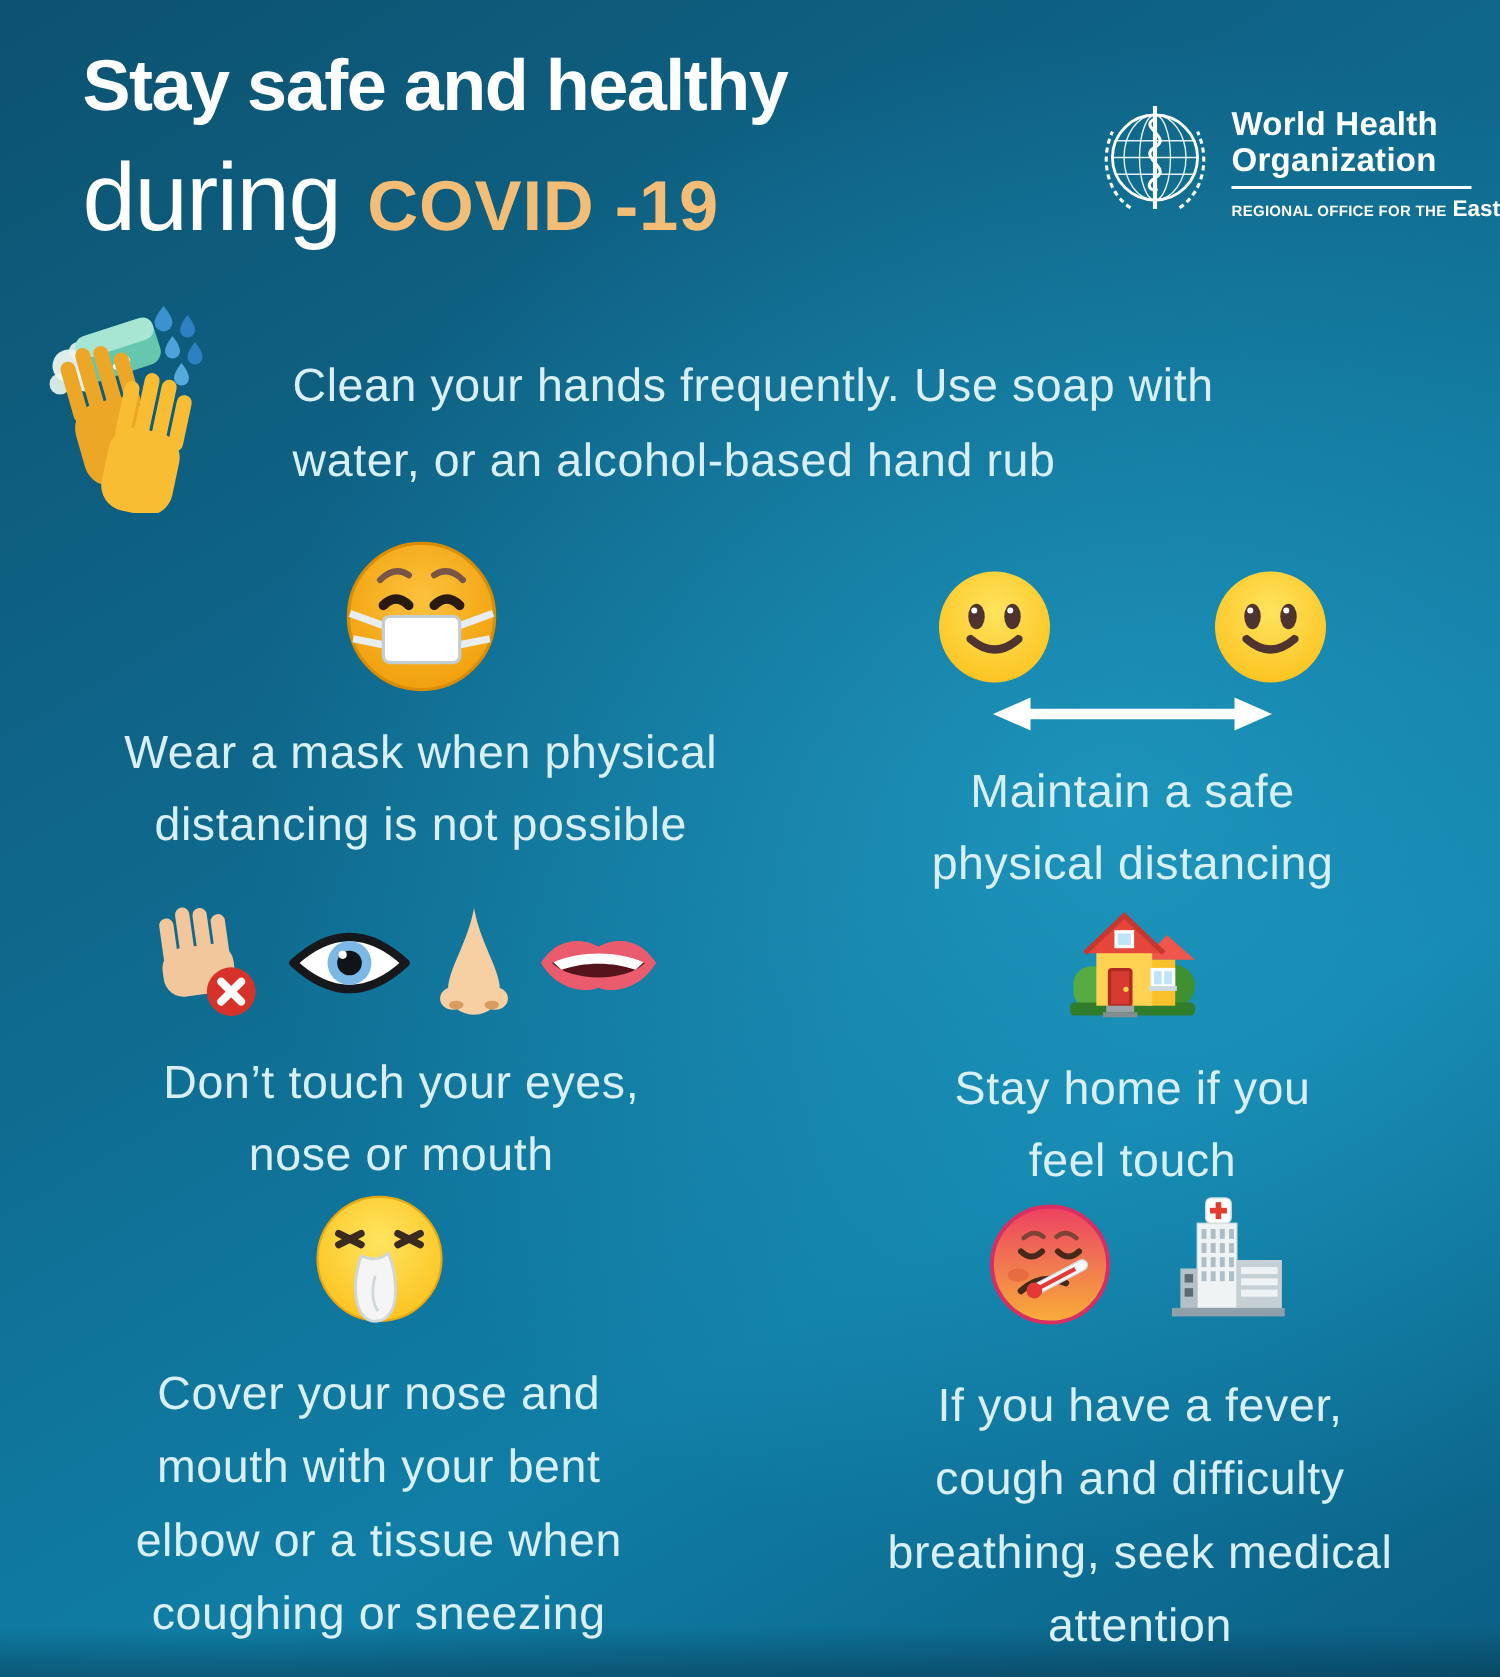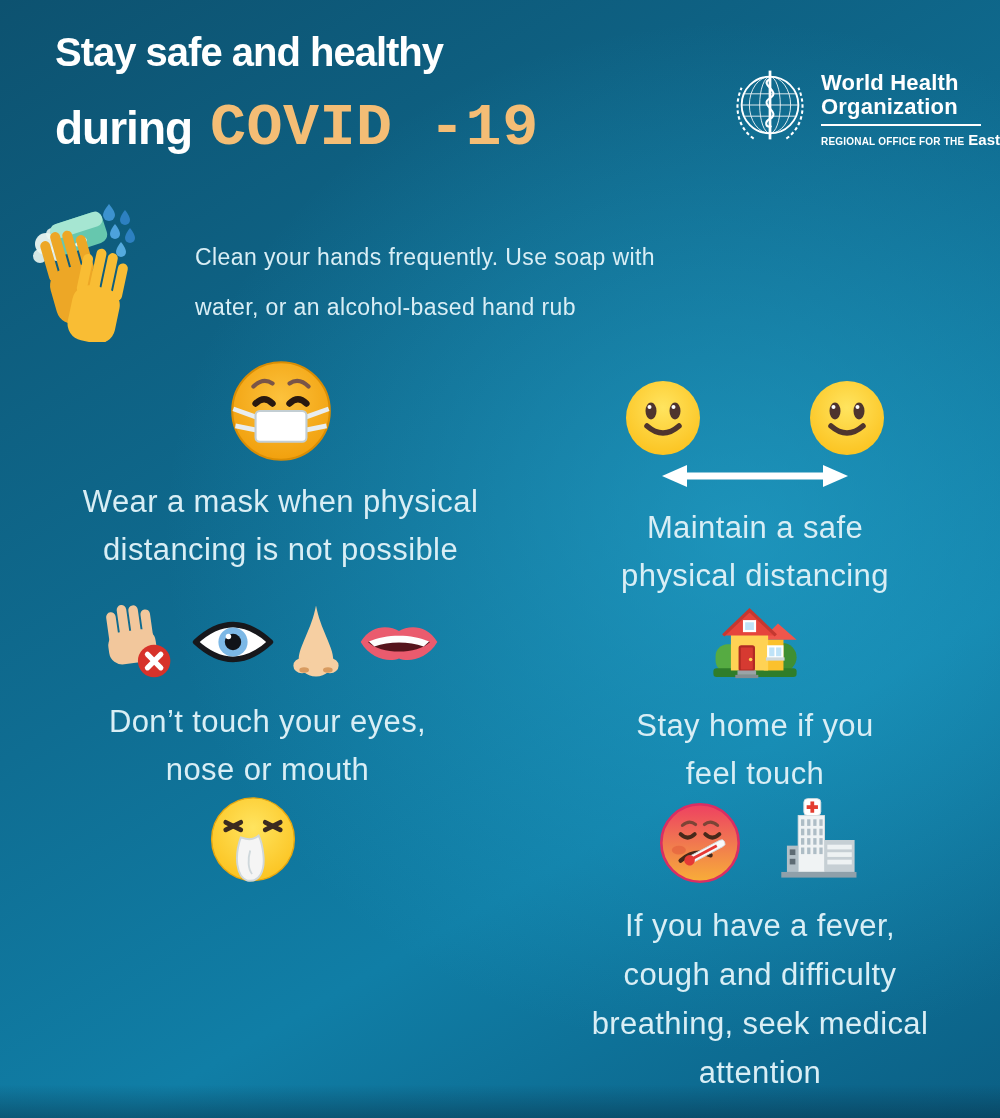--- a/index.html
+++ b/index.html
@@ -8,59 +8,58 @@
     font-family:"Liberation Sans", sans-serif;
     background:
       linear-gradient(to top, rgba(7,44,64,0.45) 0%, rgba(7,44,64,0) 3%),
       radial-gradient(90% 72% at 74% 48%, rgba(38,168,208,0.60) 0%, rgba(38,168,208,0) 64%),
       linear-gradient(150deg, #0d5270 0%, #0f6d92 45%, #107ea6 70%, #0b5f84 100%);
   }
   .abs { position:absolute; }
 
   
   .title-line1 {
-    left:55px; top:30px; font-size:40px; font-weight:bold;
+    left:55px; top:30px; font-size:48px; font-weight:bold;
     color:#ffffff; letter-spacing:-1px; white-space:nowrap;
   }
   .title-line2 { left:55px; top:94px; white-space:nowrap; }
   .title-line2 .prefix {
-    font-size:46px; font-weight:bold; color:#ffffff; letter-spacing:-1px;
+    font-size:64px; font-weight:normal; color:#ffffff; letter-spacing:-1px;
     margin-right:18px; vertical-align:baseline;
   }
   .title-line2 .highlight {
-    font-size:60px; font-weight:bold; color:#f4bd75; letter-spacing:0.5px;
+    font-size:47px; font-weight:bold; color:#f4bd75; letter-spacing:0.5px;
     vertical-align:baseline;
-    font-family:Liberation Mono, monospace;
   }
 
   
   .who-logo { left:727px; top:60px; width:255px; display:flex; align-items:flex-end; }
   .who-emblem { width:86px; height:86px; flex:0 0 auto; margin-top:2px; }
   .who-text { margin-left:8px; color:#ffffff; }
   .who-name { font-size:22px; line-height:24px; font-weight:bold; letter-spacing:0.2px; }
   .who-divider { width:160px; height:2.5px; background:#ffffff; margin:5px 0 5px 0; }
   .who-office { display:flex; align-items:baseline; white-space:nowrap; }
   .who-office .small { font-size:10px; font-weight:bold; letter-spacing:0.2px; margin-right:4px; }
   .who-office .big { font-size:15px; font-weight:bold; }
 
   
   .tip-text {
     color:#d9eef5; white-space:pre-line; letter-spacing:0.4px;
   }
   .tip { display:flex; flex-direction:column; align-items:center; }
 
   .tip-clean-icons { left:30px; top:196px; width:116px; height:146px; }
-  .tip-clean-text  { left:195px; top:232px; font-size:23px; line-height:50px; text-align:left; }
+  .tip-clean-text  { left:195px; top:232px; font-size:31px; line-height:50px; text-align:left; }
 
   .tip-mask   { left:28px;  top:358px; width:505px; }
   .tip-dist   { left:545px; top:378px; width:420px; }
   .tip-touch  { left:55px;  top:600px; width:425px; }
   .tip-home   { left:545px; top:596px; width:420px; }
   .tip-sneeze { left:35px;  top:796px; width:435px; }
-  .tip-fever  { left:540px; top:793px; width:440px; }
+  .tip-fever  { left:540px; top:793px; width:440px;gap:11px; }
 
   .tip .text-2 { margin-top:14px; font-size:31px; line-height:48px; text-align:center; }
   .tip .text-4 { margin-top:14px; font-size:31px; line-height:49px; text-align:center; }
   .faces-row { display:flex; align-items:center; gap:104px; }
   .touch-row { display:flex; align-items:center; gap:13px; }
   .fever-row { display:flex; align-items:flex-end; gap:26px; }
   .dist-arrow { margin-top:4px; }
 </style>
 </head>
 <body>
@@ -272,20 +271,24 @@
       <circle cx="50" cy="46" r="44" fill="url(#gy)" stroke="#e8a70e" stroke-width="1.5"></circle>
       <g stroke="#3a2a20" stroke-width="5" stroke-linecap="round">
         <line x1="21" y1="28" x2="37" y2="36"></line>
           <line x1="37" y1="28" x2="21" y2="36"></line>
         <line x1="63" y1="28" x2="79" y2="36"></line>
           <line x1="79" y1="28" x2="63" y2="36"></line>
       </g>
       <path d="M37 44 C30 64 32 86 44 90 C57 92 63 80 61 62 C60 52 58 46 56 42 C49 48 43 46 37 44 Z" fill="#f5f5f5" stroke="#cfd7da" stroke-width="2"></path>
       <path d="M47 58 C44 68 45 78 49 83" fill="none" stroke="#cfd8dc" stroke-width="2"></path>
     </svg>
+    <div class="tip-text text-4">Cover your nose and
+mouth with your bent
+elbow or a tissue when
+coughing or sneezing</div>
   </div>
 
   <div class="abs tip tip-fever">
     <div class="fever-row">
       <svg width="88" height="88" viewBox="0 0 100 100">
         <circle cx="50" cy="50" r="44" fill="url(#gs)" stroke="#d92e63" stroke-width="3"></circle>
         <ellipse cx="26" cy="58" rx="8" ry="5" fill="#e05a3a" opacity="0.55"></ellipse>
         <path d="M30 30 Q38 23 45 29" fill="none" stroke="#7c4436" stroke-width="3.5" stroke-linecap="round"></path>
         <path d="M55 29 Q62 23 70 30" fill="none" stroke="#7c4436" stroke-width="3.5" stroke-linecap="round"></path>
         <path d="M28 40 Q36 48 44 40" fill="none" stroke="#46291a" stroke-width="4.5" stroke-linecap="round"></path>

